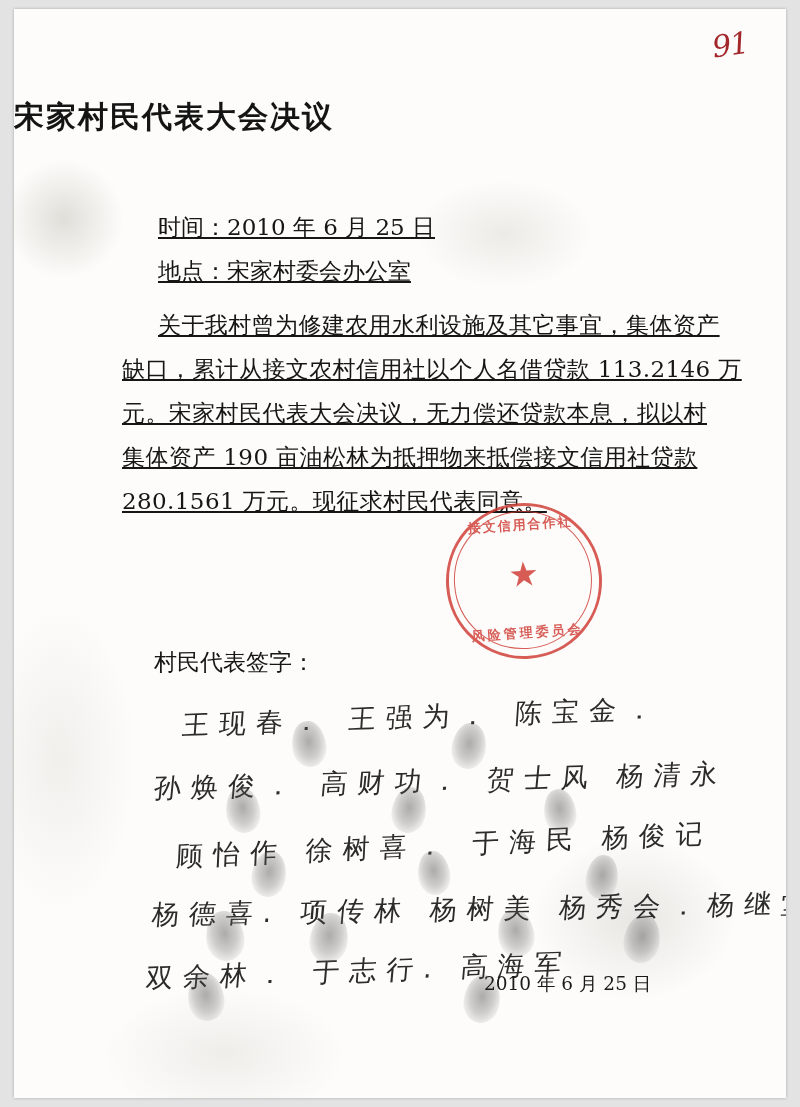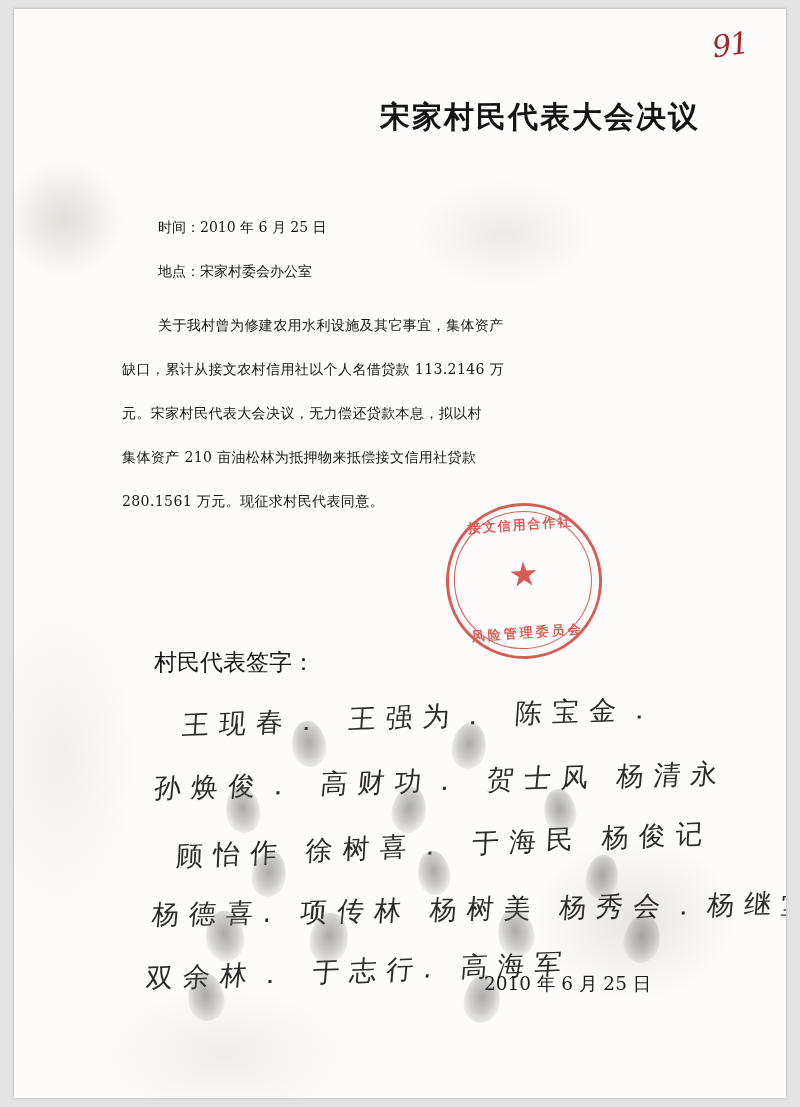--- a/index.html
+++ b/index.html
@@ -54,37 +54,38 @@
     transform: rotate(-8deg);
     letter-spacing: -1px;
   }
 
   
   #title {
     position: absolute;
     left: 0;
     top: 88px;
     width: 686px;
-    text-align: right;
+    text-align: left;
     font-family: "DejaVu Serif", serif;
     font-weight: bold;
     font-size: 30px;
     letter-spacing: 2px;
     color: #141414;
   }
 
   
   #body {
     position: absolute;
     left: 108px;
     top: 196px;
     width: 560px;
     font-family: "DejaVu Serif", serif;
-    font-size: 14px;
+    font-size: 23px;
     color: #161616;
+    text-decoration: underline;
   }
   .line {
     line-height: 44px;
     white-space: nowrap;
   }
   .line.indent { padding-left: 36px; }
   .para {
     margin-top: 10px;
   }
   .para .line { letter-spacing: 0.4px; }
@@ -209,21 +210,21 @@
       <div class="line indent">
         <span>时间：</span><span>2010 年 6 月 25 日</span>
       </div>
       <div class="line indent">
         <span>地点：</span><span>宋家村委会办公室</span>
       </div>
       <div class="para">
         <div class="line indent">关于我村曾为修建农用水利设施及其它事宜，集体资产</div>
         <div class="line">缺口，累计从接文农村信用社以个人名借贷款 113.2146 万</div>
         <div class="line">元。宋家村民代表大会决议，无力偿还贷款本息，拟以村</div>
-        <div class="line">集体资产 210  亩油松林为抵押物来抵偿接文信用社贷款</div>
+        <div class="line">集体资产 190  亩油松林为抵押物来抵偿接文信用社贷款</div>
         <div class="line">280.1561 万元。现征求村民代表同意。</div>
       </div>
     </div>
 
     <div id="sign-label">村民代表签字：</div>
 
     <div id="seal">
       <div class="ring2"></div>
       <div class="seal-top-text">接文信用合作社</div>
       <div class="seal-star">★</div>

